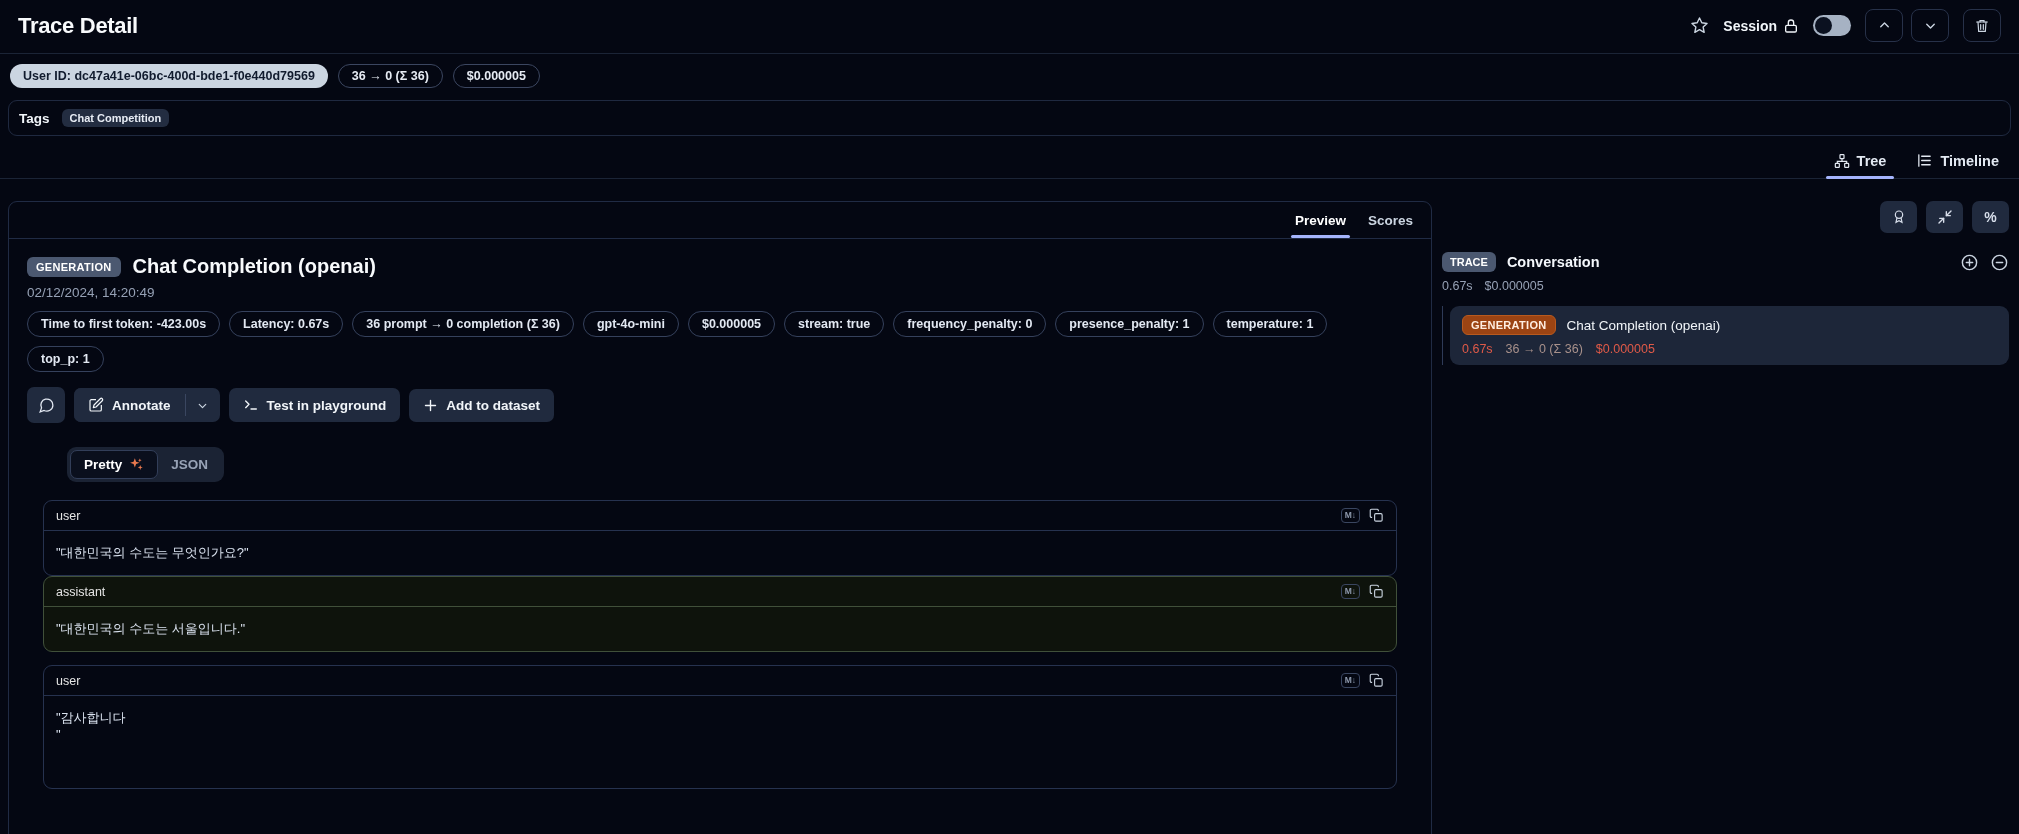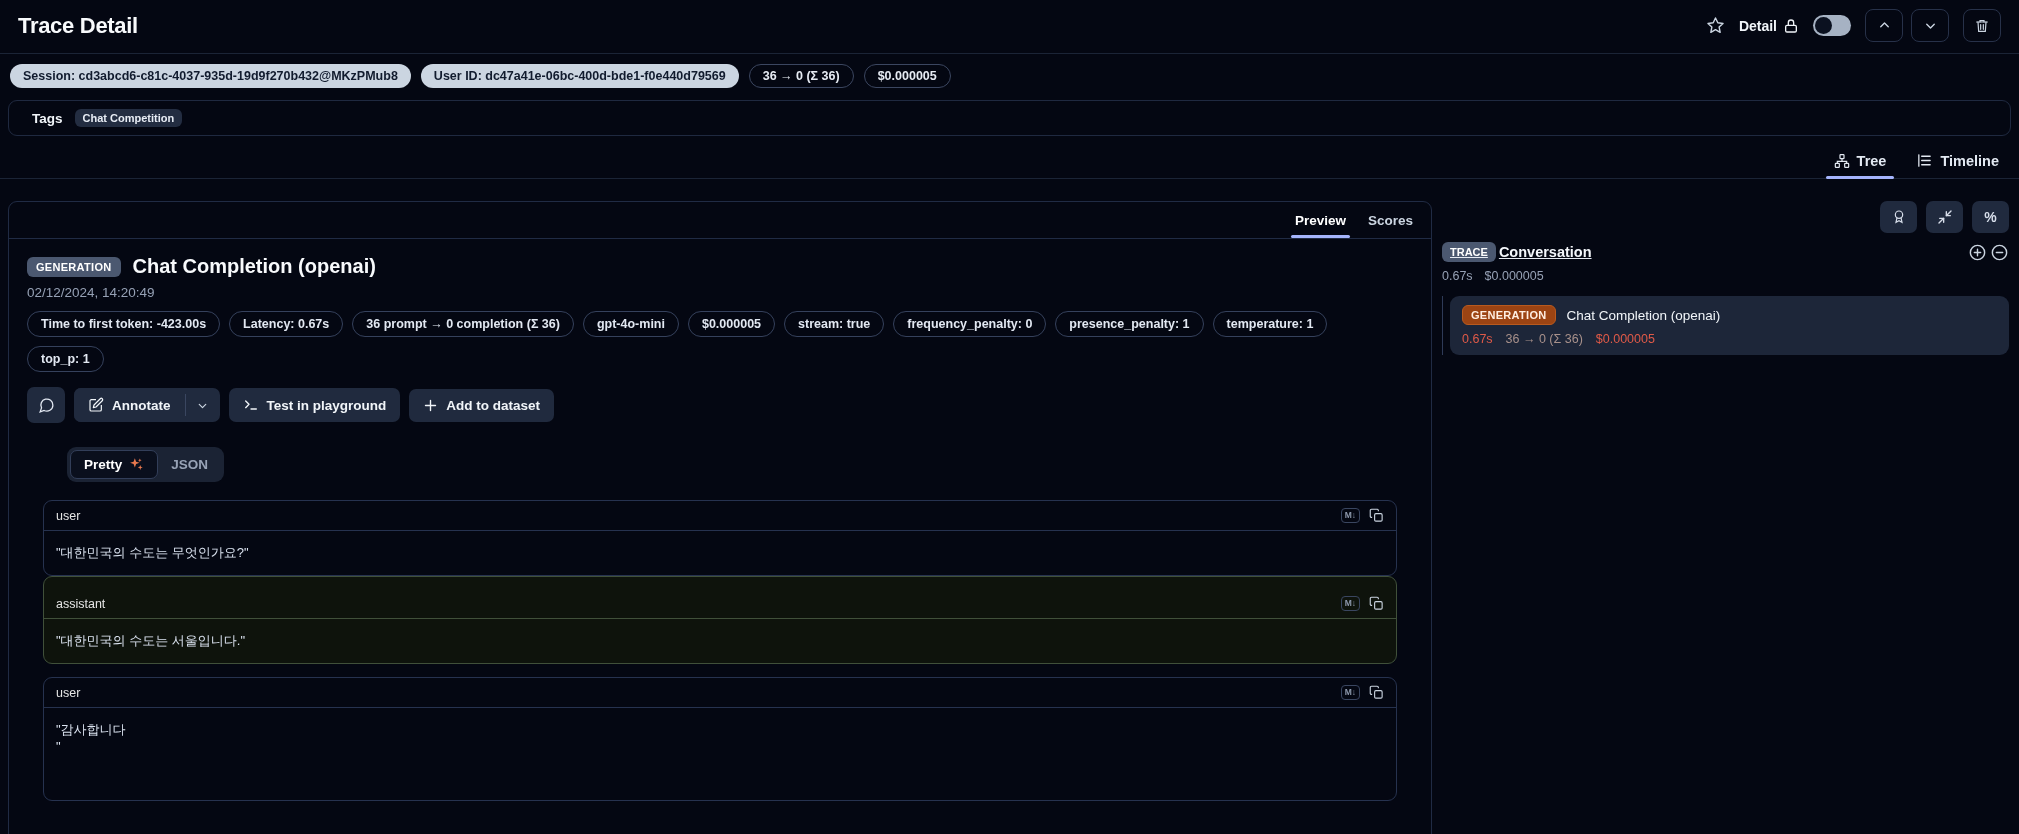--- a/index.html
+++ b/index.html
@@ -25,21 +25,21 @@
   .btn-group { display:flex; gap:8px; }
 
   
   .meta-row { border-top:1px solid #1b2436; padding:10px 10px; display:flex; align-items:center; gap:10px; }
   .badge-light { background:#cbd5e1; color:#111b2e; font-size:12.5px; font-weight:700;
                  padding:5px 13px; border-radius:999px; white-space:nowrap; }
   .badge-outline { border:1px solid #3b4660; color:#e6ebf3; font-size:12.5px; font-weight:700;
                    padding:4px 13px; border-radius:999px; white-space:nowrap; background:transparent; }
 
   
-  .tags-box { margin:2px 8px 0 8px; border:1px solid #1f2940; border-radius:9px; padding:8px 23px;
+  .tags-box { margin:2px 8px 0 8px; border:1px solid #1f2940; border-radius:9px; padding:8px 10px;
               display:flex; align-items:center; gap:12px; }
   .tags-label { font-size:13.5px; font-weight:700; color:#f1f5f9; }
   .tag-chip { background:#232d41; color:#e8edf5; font-size:11px; font-weight:700; padding:3px 8px; border-radius:6px; }
 
   
   .view-tabs { margin-top:10px; border-bottom:1px solid #1b2436; display:flex; justify-content:flex-end;
                gap:26px; padding:0 18px; }
   .view-tab { display:flex; align-items:center; gap:7px; font-size:14.5px; font-weight:700; color:#e3e9f2;
               padding:6px 2px 9px 2px; position:relative; cursor:pointer; }
   .view-tab.active::after { content:""; position:absolute; left:-6px; right:-6px; bottom:-1px; height:3px;
@@ -90,31 +90,31 @@
   .messages { margin-top:18px; padding:0 16px; }
   .msg-card { border:1px solid #26324f; border-radius:9px; overflow:hidden; }
   .msg-header { display:flex; align-items:center; justify-content:space-between;
                 padding:7px 12px; border-bottom:1px solid #26324f; }
   .msg-role { font-size:12.5px; color:#e5e5e5; }
   .msg-tools { display:flex; align-items:center; gap:9px; color:#aeb8c9; }
   .md-chip { border:1px solid #3a4660; border-radius:4px; font-size:8.5px; font-weight:700; color:#8e99ad;
              padding:2px 3px; line-height:1; cursor:pointer; background:transparent; }
   .msg-content { padding:13px 12px; font-size:13px; color:#dbe3f0; white-space:pre-wrap; min-height:44px; }
   .msg-card.assistant { border-color:#40503a; background:#0e130c; }
-  .msg-card.assistant .msg-header { border-bottom-color:#40503a;margin-top:12px; }
+  .msg-card.assistant .msg-header { border-bottom-color:#40503a; }
   .hide-history { text-align:center; font-size:13.5px; font-weight:700; color:#eef2f8; margin:13px 0; cursor:pointer; }
   .msg-content.tall { min-height:92px; }
 
   
   .tree-panel { flex:1; padding-right:2px; }
   .tree-tools { display:flex; justify-content:flex-end; gap:9px; }
   .tool-btn { width:37px; height:32px; background:#202a3e; border:none; border-radius:7px;
               display:flex; align-items:center; justify-content:center; color:#d7deea;
               font-size:14px; font-weight:700; cursor:pointer; font-family:inherit; }
-  .trace-row { margin-top:9px; display:flex; align-items:center; gap:3px;text-decoration:underline; }
+  .trace-row { margin-top:19px; display:flex; align-items:center; gap:11px; }
   .trace-badge { background:#4b5870; color:#ffffff; font-size:11px; font-weight:700; padding:4px 8px; border-radius:6px; }
   .trace-title { font-size:14.5px; font-weight:700; color:#f4f7fb; }
   .trace-spacer { flex:1; }
   .circle-btn { background:none; border:none; color:#cbd5e1; cursor:pointer; padding:0; }
   .trace-metrics { margin-top:7px; display:flex; gap:12px; font-size:12.5px; color:#96a1b5; }
 
   .node-row { margin-top:13px; display:flex; align-items:stretch; }
   .guide-line { width:1px; background:#2e3a57; margin-right:7px; }
   .node-card { flex:1; background:#1d2639; border-radius:9px; padding:9px 12px; cursor:pointer; }
   .node-title-row { display:flex; align-items:center; gap:11px; }
@@ -130,21 +130,21 @@
 
 <div class="topbar">
   <div class="page-title">Trace Detail</div>
   <div class="topbar-right">
     <span class="icon-plain">
       <svg width="19" height="19" viewBox="0 0 24 24" fill="none" stroke="currentColor" stroke-width="1.8" stroke-linejoin="round">
           <path d="M12 2.5l2.9 6.1 6.6.8-4.9 4.6 1.3 6.6-5.9-3.3-5.9 3.3 1.3-6.6L2.5 9.4l6.6-.8z"></path>
         </svg>
     </span>
     <span class="privacy">
-      <span>Detail</span>
+      <span>Session</span>
       <span>
         <svg width="16" height="16" viewBox="0 0 24 24" fill="none" stroke="currentColor" stroke-width="2">
             <rect x="4" y="11" width="16" height="10" rx="2"></rect>
             <path d="M8 11V7a4 4 0 0 1 8 0v4"></path>
           </svg>
       </span>
     </span>
     <div class="switch">
         <div class="thumb"></div>
       </div>
@@ -165,21 +165,20 @@
           <path d="M4 6h16"></path>
           <path d="M9 6V4h6v2"></path>
           <path d="M6 6l1 14h10l1-14"></path>
           <path d="M10 10v7M14 10v7"></path>
         </svg>
     </button>
   </div>
 </div>
 
 <div class="meta-row">
-  <span class="badge-light">Session: cd3abcd6-c81c-4037-935d-19d9f270b432@MKzPMub8</span>
   <span class="badge-light">User ID: dc47a41e-06bc-400d-bde1-f0e440d79569</span>
   <span class="badge-outline">36 → 0 (Σ 36)</span>
   <span class="badge-outline">$0.000005</span>
 </div>
 
 <div class="tags-box">
   <span class="tags-label">Tags</span>
   <span class="tag-chip">Chat Competition</span>
 </div>
 

